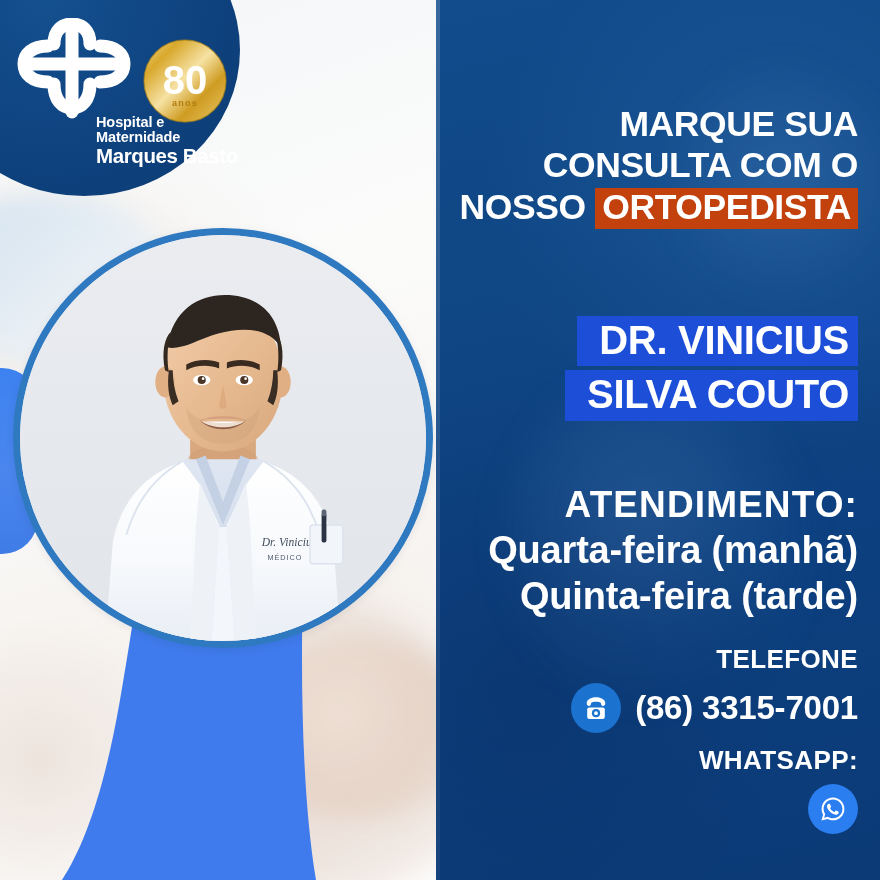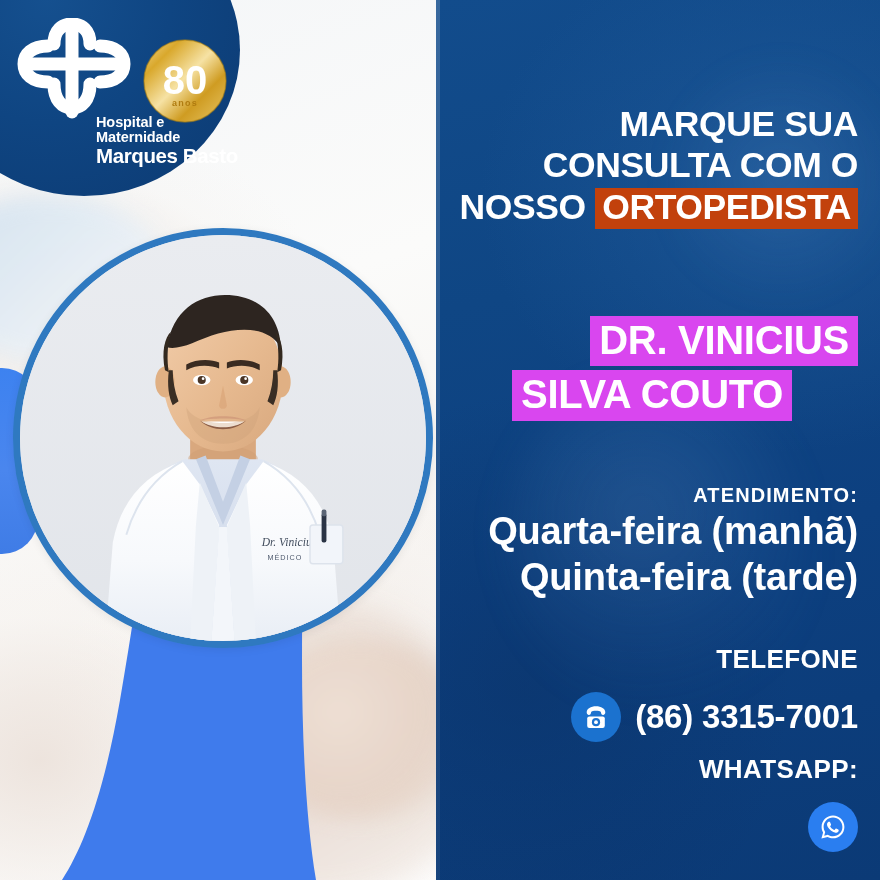--- a/index.html
+++ b/index.html
@@ -167,42 +167,42 @@
 
   
   .doc-name {
     position: absolute;
     right: 22px; top: 316px;
     width: 412px;
     text-align: right;
   }
   .doc-name .nm {
     display: inline-block;
-    background: #d946ef;
+    background: #1d4ed8;
     color: #ffffff;
     font-weight: 800;
     font-size: 40px;
     letter-spacing: -0.3px;
     line-height: 1.06;
-    padding: 3px 9px 5px 9px;
+    padding: 3px 9px 5px 22px;
     white-space: nowrap;
   }
-  .doc-name .row2 { margin-top: 4px; text-align: center; }
+  .doc-name .row2 { margin-top: 4px; }
 
   
   .attend {
     position: absolute;
     right: 22px; top: 484px;
     width: 412px;
     text-align: right;
     color: #ffffff;
   }
   .attend .lbl {
     display: block;
-    font-size: 20px;
+    font-size: 37px;
     font-weight: 600;
     letter-spacing: 1.1px;
   }
   .attend .day {
     display: block;
     font-size: 38px;
     font-weight: 700;
     letter-spacing: -0.2px;
     margin-top: 3px;
   }
@@ -219,21 +219,21 @@
     display: block;
     font-size: 26px;
     font-weight: 700;
     letter-spacing: 0.4px;
   }
   .contact-row {
     display: flex;
     align-items: center;
     justify-content: flex-end;
     gap: 14px;
-    margin-top: 17px;
+    margin-top: 8px;
   }
   .contact-row .num {
     font-size: 33px;
     font-weight: 700;
     letter-spacing: -0.2px;
     white-space: nowrap;
   }
   .ico-circle {
     width: 50px; height: 50px;
     border-radius: 50%;

